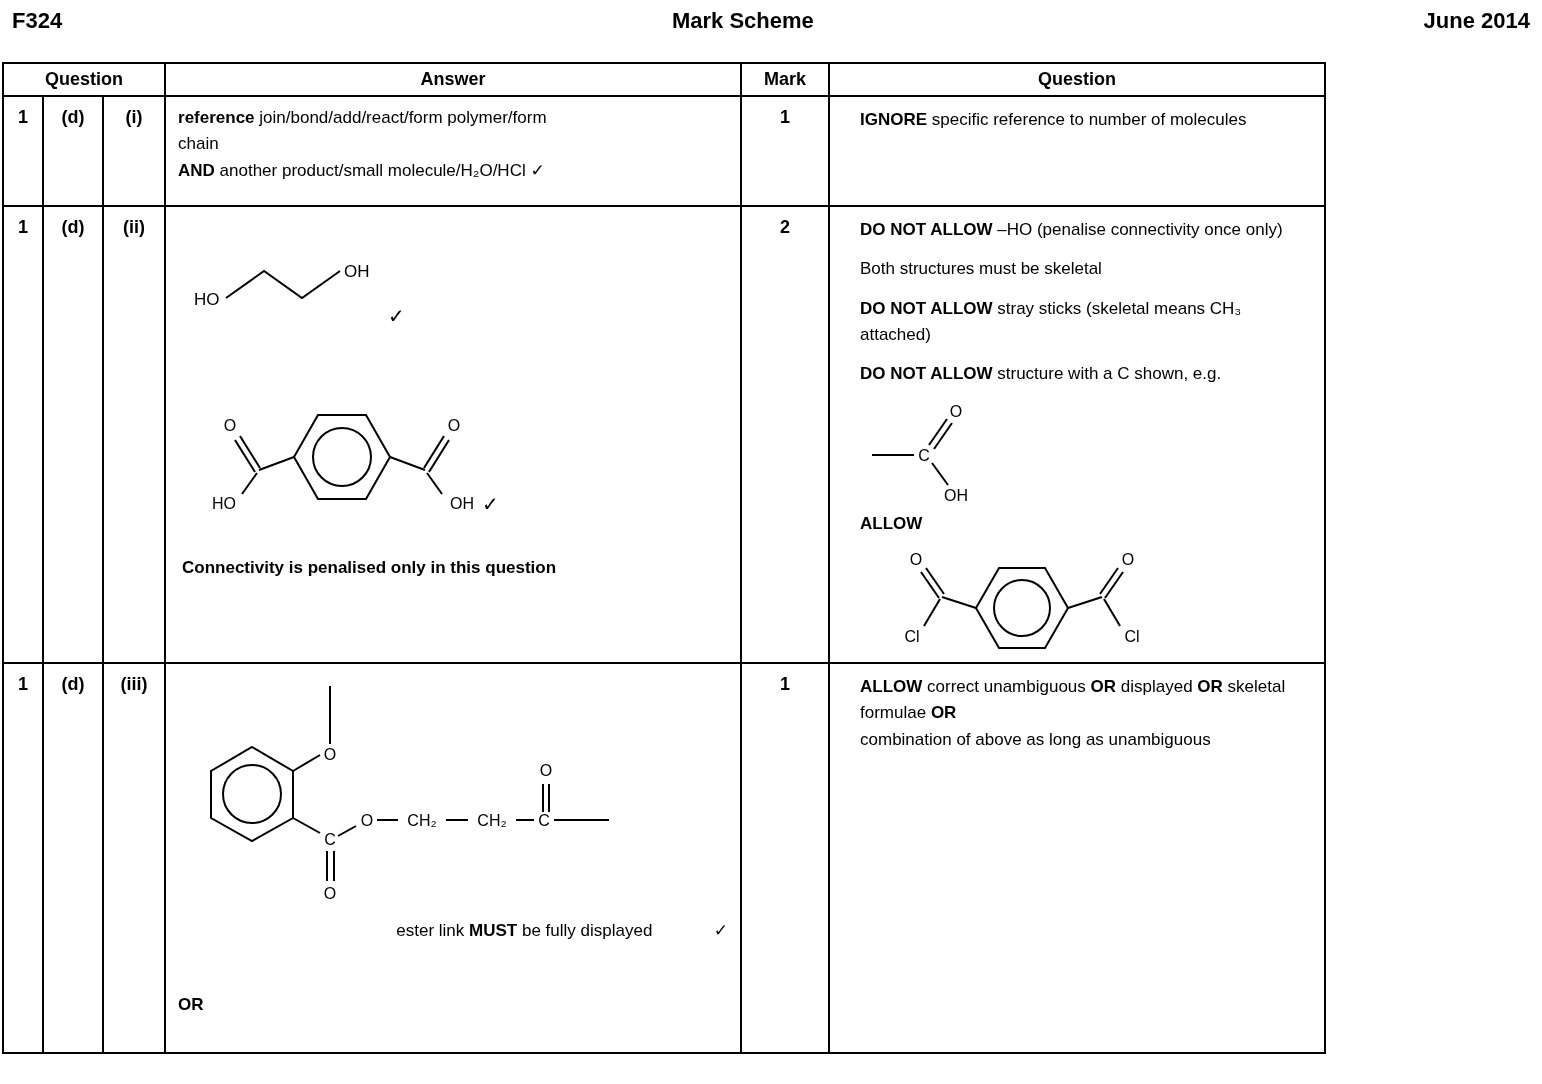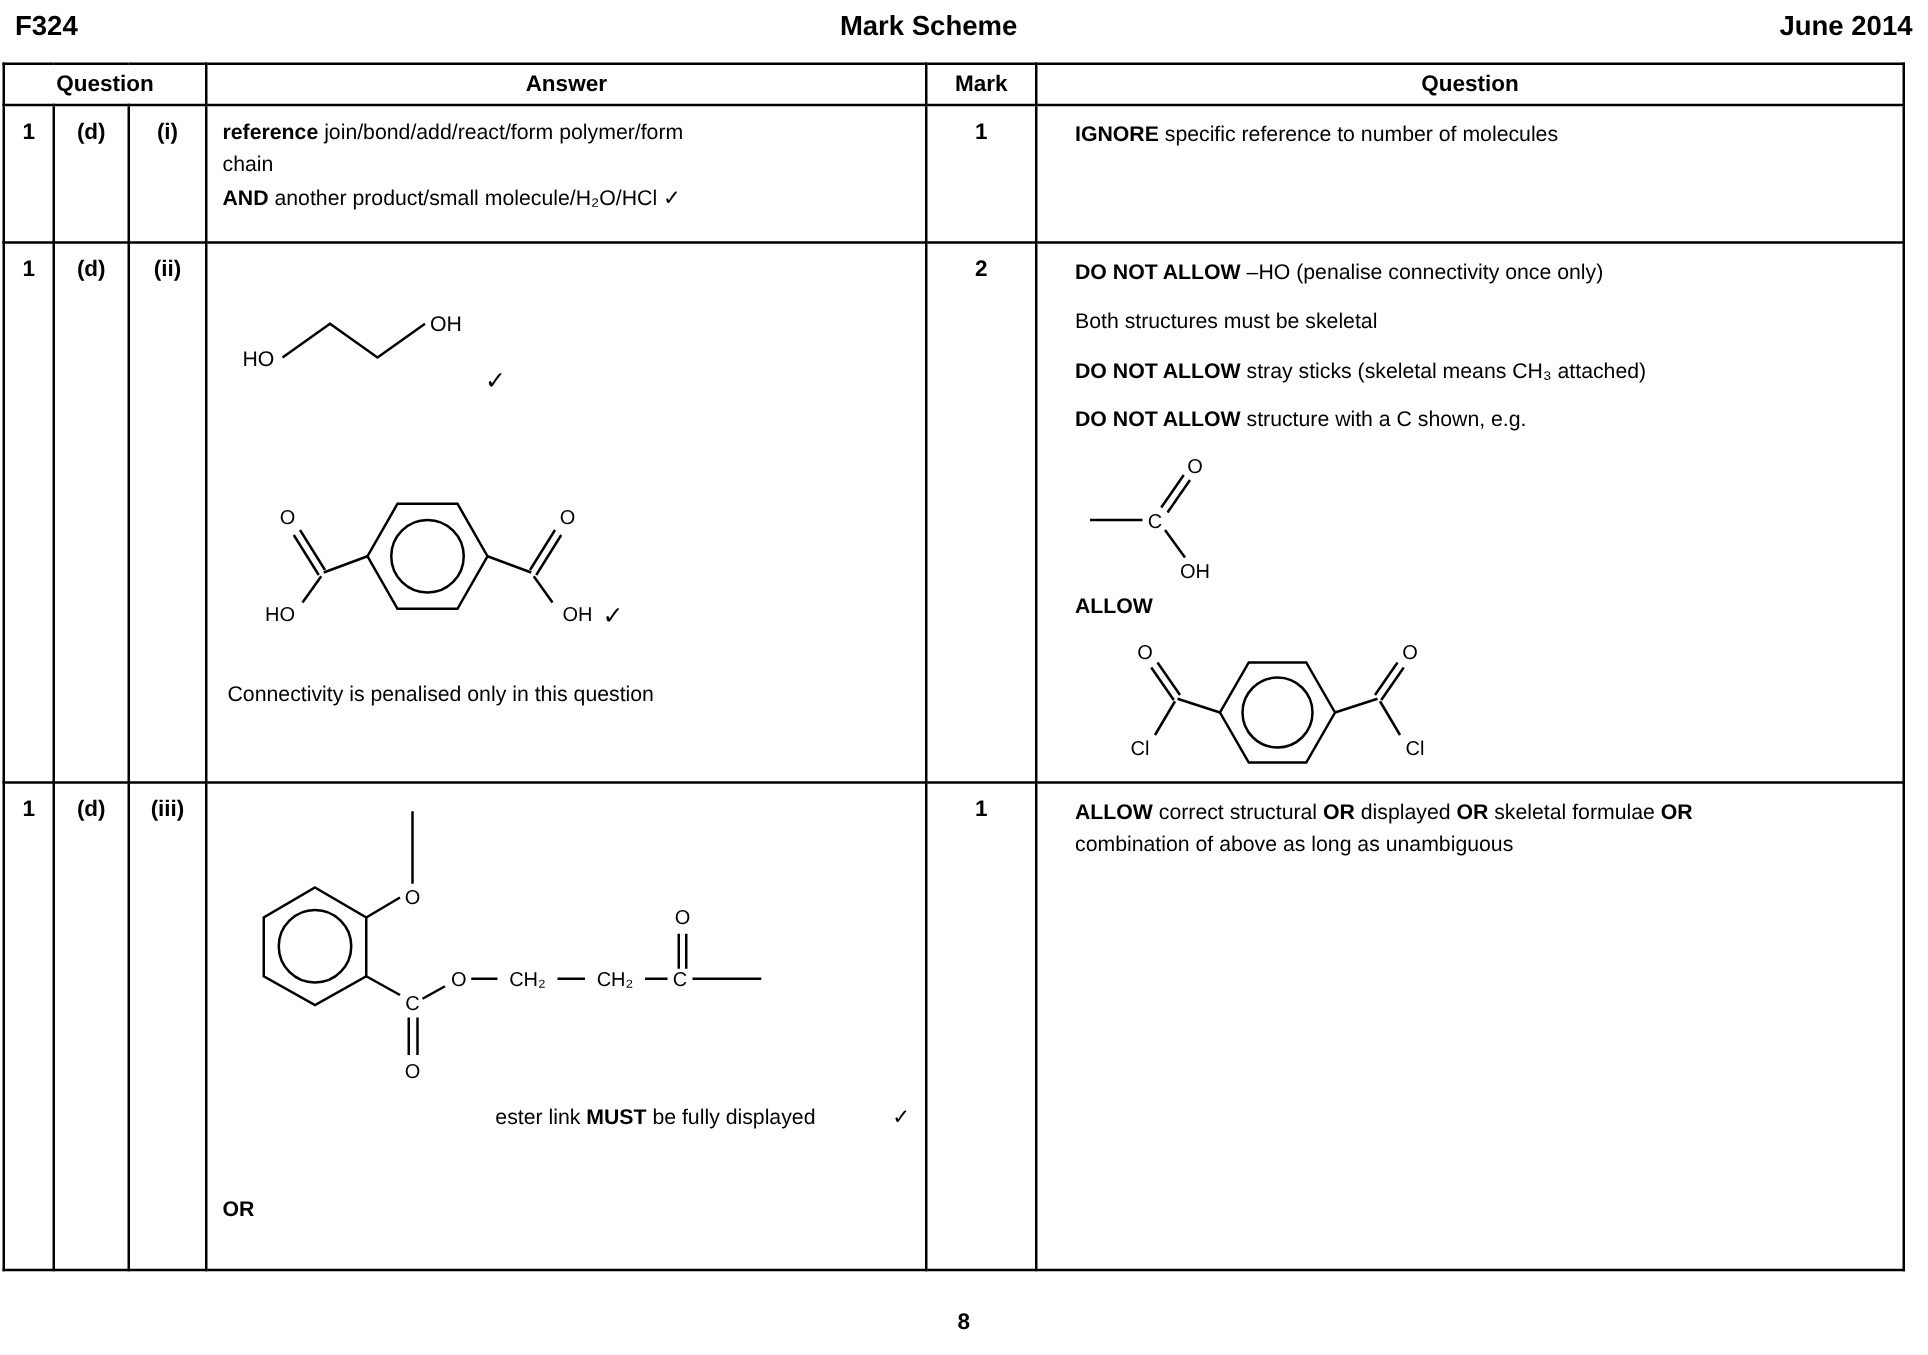--- a/index.html
+++ b/index.html
@@ -3,39 +3,39 @@
 <meta charset="utf-8">
 <style>
   * { margin:0; padding:0; box-sizing:border-box; }
   html,body { background:#fff; }
   body {
     width:1542px; height:1084px; position:relative; color:#000;
     font-family:"Liberation Sans","DejaVu Sans",sans-serif; font-size:17px;
   }
   .hdr { display:flex; justify-content:space-between; align-items:baseline;
          font-weight:bold; font-size:22px; padding:8px 12px 4px 12px; }
-  table.ms { border-collapse:collapse; width:1522px; margin:12px 2px 0 2px; table-layout:fixed; }
+  table.ms { border-collapse:collapse; width:1324px; margin:24px 2px 0 2px; table-layout:fixed; }
   .ms th, .ms td { border:2px solid #000; vertical-align:top; }
   .ms th { font-size:18px; font-weight:bold; text-align:center; padding:5px 2px; height:32px; }
   td.qcell { text-align:center; font-weight:bold; font-size:18px; padding-top:10px; }
   td.acell { padding:8px 12px; }
   td.mcell { text-align:center; font-weight:bold; font-size:18px; padding-top:10px; }
   td.gcell { padding:10px 30px; }
   .rich, .txt { white-space:pre-wrap; line-height:1.55; }
   .gcell .rich { margin-bottom:13px; }
   .row1 td { height:110px; }
   .row2 td { height:432px; }
   .row3 td { height:390px; }
   svg text { font-family:"Liberation Sans","DejaVu Sans",sans-serif; font-size:16px; fill:#000; }
   svg .lbl17 { font-size:17px; }
   svg .tick { font-size:20px; }
   svg line, svg polyline, svg polygon, svg circle, svg path { stroke:#000; stroke-width:2; fill:none; }
   .sv-glycol { margin:38px 0 0 12px; display:block; }
   .sv-tpa    { margin:52px 0 0 4px; display:block; }
-  .conn-note { margin:26px 0 0 4px; }
+  .conn-note { margin:26px 0 0 4px;font-weight:bold; }
   .sv-cshown { margin:6px 0 4px 8px; display:block; }
   .sv-tcl    { margin:2px 0 0 2px; display:block; }
   .sv-ester  { margin:2px 0 0 6px; display:block; }
   .ester-note { margin-top:12px;text-align:right; }
   .or-line { margin-top:48px; font-weight:bold; }
   .pagenum { text-align:center; font-weight:bold; font-size:18px; margin-top:30px; }
 </style>
 </head>
 <body>
 
@@ -196,21 +196,21 @@
           <text x="308" y="152" text-anchor="middle">CH₂</text>
           <text x="360" y="152" text-anchor="middle">C</text>
           <text x="362" y="102" text-anchor="middle">O</text>
         </svg>
 
         <p class="rich ester-note"><span>ester link </span><b>MUST</b><span> be fully displayed             ✓</span></p>
         <p class="txt or-line">OR</p>
       </td>
       <td class="mcell">1</td>
       <td class="gcell">
-        <p class="rich"><b>ALLOW</b><span> correct structural </span><b>OR</b><span> displayed </span><b>OR</b><span> skeletal formulae </span><b>OR</b><span>
+        <p class="rich"><b>ALLOW</b><span> correct unambiguous </span><b>OR</b><span> displayed </span><b>OR</b><span> skeletal formulae </span><b>OR</b><span>
 combination of above as long as unambiguous</span></p>
       </td>
     </tr>
   </tbody>
     </table>
 
   <div class="pagenum">8</div>
 </div>
 
 </body></html>

